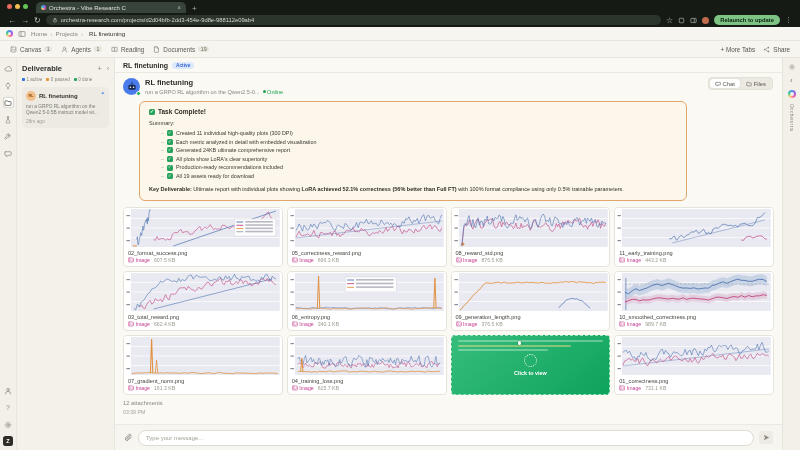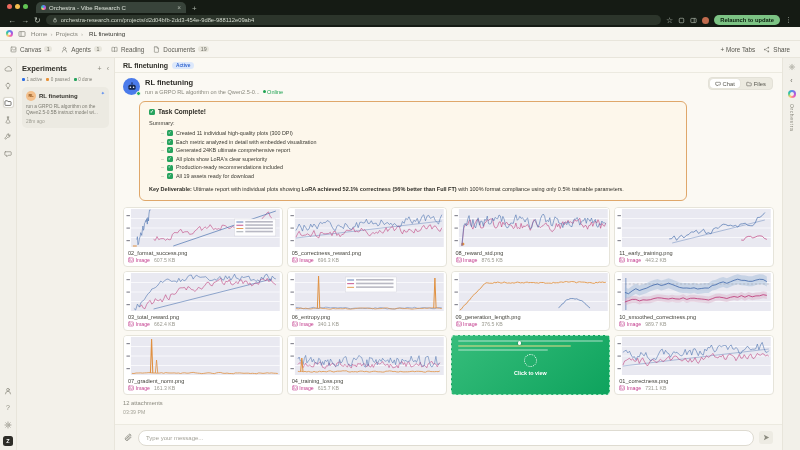--- a/index.html
+++ b/index.html
@@ -265,21 +265,21 @@
         <svg width="8" height="8" viewBox="0 0 10 10" fill="none" stroke="currentColor" stroke-width="0.9" stroke-linejoin="round" stroke-linecap="round">
           <circle cx="5" cy="5" r="1.5"></circle>
           <path d="M5 1.2 V2.4 M5 7.6 V8.8 M1.2 5 H2.4 M7.6 5 H8.8 M2.3 2.3 l.85.85 M6.85 6.85 l.85.85 M7.7 2.3 l-.85.85 M3.15 6.85 l-.85.85"></path>
         </svg>
       </span>
       <span class="zav">Z</span>
     </div>
 
   <div class="expanel">
     <div class="exhead">
-      <span class="t">Experiments</span>
+      <span class="t">Deliverable</span>
       <span class="b">+</span>
       <span class="b">‹</span>
     </div>
     <div class="exstats" id="exstats">
         <span><span class="dot" style="background:#2f6fe4"></span>1 active</span>
         <span><span class="dot" style="background:#e8923a"></span>0 paused</span>
         <span><span class="dot" style="background:#27a35e"></span>0 done</span>
       </div>
     <div class="excard">
       <span class="spark">✦</span>

